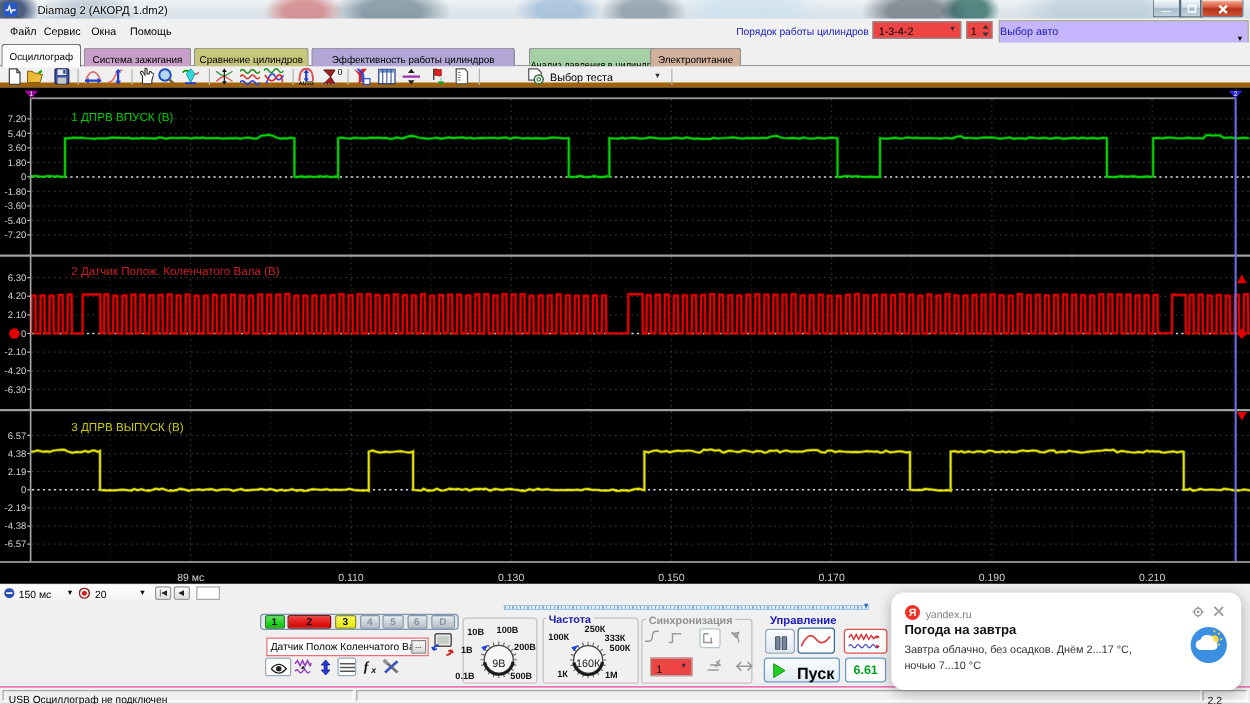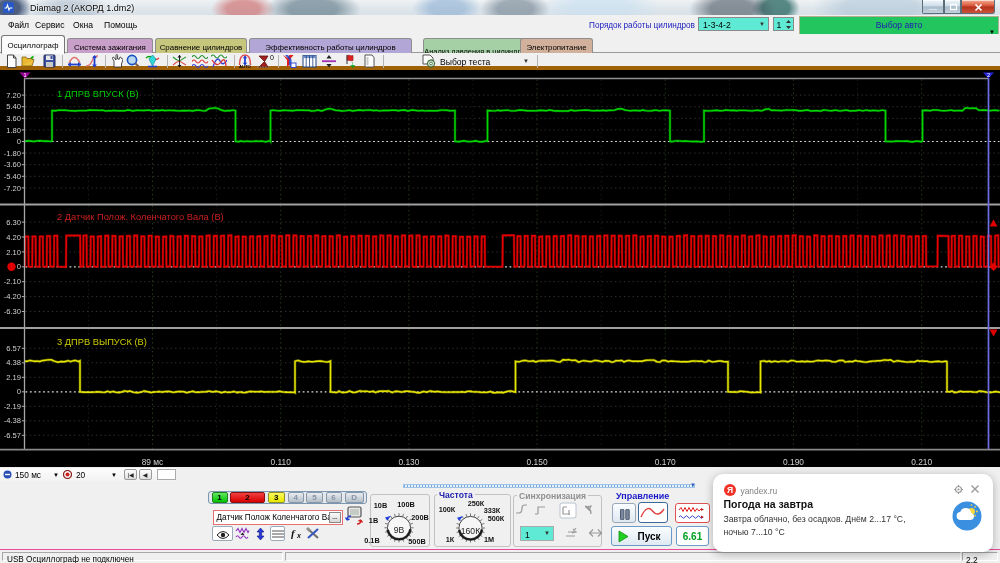--- a/index.html
+++ b/index.html
@@ -21,21 +21,21 @@
   linear-gradient(180deg,#eef2f5 0%,#e0e7ec 55%,#d8e1e8 100%)}
 #title .txt{left:30px;top:2.5px;font-size:9px;color:#000;text-shadow:0 0 3px rgba(255,255,255,.9),0 0 2px rgba(255,255,255,.7)}
 .wbtn{top:0;height:13.5px;border:1px solid #5c6d7a;border-top:none;position:absolute;box-shadow:inset 0 1px 0 rgba(255,255,255,.6)}
 .wbtn .ic{position:absolute;left:0;right:0;text-align:center;color:#fff}
 #bmin{left:922px;width:22px;border-radius:0 0 0 2px;background:linear-gradient(180deg,#eef6fb 0%,#cfdee9 45%,#a9bccb 52%,#c2d1dc 100%)}
 #bmax{left:944px;width:17px;background:linear-gradient(180deg,#eef6fb 0%,#cfdee9 45%,#a9bccb 52%,#c2d1dc 100%)}
 #bclose{left:961px;width:34px;border-radius:0 0 3px 0;background:linear-gradient(180deg,#f3ad94 0%,#dd5f43 40%,#b4331c 55%,#cc5438 100%)}
 
 #menubar{left:0;top:15px;width:1000px;height:19px;background:#f0f0f0}
 #menubar span.m{position:absolute;top:5px;font-size:8.6px}
-.combo{position:absolute;background:#5eead4;border:1px solid #8a8a8a;font-size:8.6px}
+.combo{position:absolute;background:#ef4444;border:1px solid #8a8a8a;font-size:8.6px}
 .combo .arr{position:absolute;right:3px;top:50%;transform:translateY(-50%);font-size:6px;color:#333}
 
 #tabs{left:0;top:34px;width:1000px;height:18.5px;background:#f0f0f0}
 #tabs::after{content:"";position:absolute;left:0;right:0;bottom:0;height:1px;background:#9a9a9a}
 .tab{position:absolute;top:3.5px;bottom:0;border:1px solid #8e8e8e;border-bottom:none;border-radius:3px 3px 0 0;text-align:center;font-size:7.9px;padding-top:4px;z-index:1;white-space:nowrap;overflow:hidden}
 .tab.act{top:1px;background:#fbfbfb;z-index:3;border-color:#777;padding-top:5px;border-bottom:1px solid #fbfbfb;bottom:-1px}
 
 #toolbar{left:0;top:52.5px;width:1000px;height:17.5px;background:#f0f0f0;border-bottom:4px solid #a16207}
 #toolbar svg{position:absolute;top:1.5px}
 .tsep{position:absolute;top:2px;height:13px;width:1px;background:#b4b4b4}
@@ -85,21 +85,21 @@
  <span class="m abs" style="left:8px">Файл</span>
  <span class="m abs" style="left:35px">Сервис</span>
  <span class="m abs" style="left:73px">Окна</span>
  <span class="m abs" style="left:104px">Помощь</span>
  <span class="m abs" style="left:589px;color:#2020c0;font-size:8.2px;top:5.5px">Порядок работы цилиндров</span>
  <div class="combo" style="left:698px;top:1.5px;width:71px;height:14.5px;padding:2px 0 0 4px">1-3-4-2<span class="arr">▼</span></div>
  <div class="combo" style="left:772.5px;top:1.5px;width:21px;height:14.5px;padding:2px 0 0 3px">1<svg style="position:absolute;right:1px;top:1px" width="7" height="11" viewBox="0 0 7 11">
         <path d="M3.5 1L6 4H1z" fill="#333"></path>
         <path d="M3.5 10L1 7h5z" fill="#333"></path>
       </svg></div>
- <div class="combo" style="left:799px;top:1px;width:200px;height:32px;background:#22c55e;border-color:#b0b090;text-align:center;padding-top:2.5px;color:#2020b0">Выбор авто<span class="arr" style="color:#000">▼</span></div>
+ <div class="combo" style="left:799px;top:1px;width:200px;height:32px;background:#c4b5fd;border-color:#b0b090;text-align:left;padding-top:2.5px;color:#2020b0">Выбор авто<span class="arr" style="color:#000">▼</span></div>
 </div>
 
 <div id="tabs" class="abs">
  <div class="tab act" style="left:1px;width:64px">Осциллограф</div>
  <div class="tab" style="left:67px;width:86px;background:#c89fc8">Система зажигания</div>
  <div class="tab" style="left:155px;width:92px;background:#c6c67d">Сравнение цилиндров</div>
  <div class="tab" style="left:249px;width:163px;background:#b1a6d6">Эффективность работы цилиндров</div>
  <div class="tab" style="left:423px;width:104px;background:#a5d0a5;font-size:7.4px;padding-top:8px">Анализ давления в цилиндре</div>
  <div class="tab" style="left:520px;width:73px;background:#d2b19c">Электропитание</div>
 </div>
@@ -536,21 +536,21 @@
       </svg></div>
  <div class="mbtn" style="left:674.5px;top:21.5px;width:35px;height:20.5px;background:#fff;border:1.4px solid #e05050"><svg width="32" height="19" viewBox="0 0 32 19">
         <path d="M3 6l2-2.5 2 4 2-4 2 4 2-4 2 4 2-4 2 4 2-3 2 2.5 2-2" fill="none" stroke="#e02020" stroke-width="1"></path>
         <path d="M3 13q1.5-2.5 3 0t3 0 3 0 3 0 3 0 3 0 3 0 3 0" fill="none" stroke="#4040d0" stroke-width="1"></path>
         <path d="M25 4l3 1.5-3 1.5zM25 11.5l3 1.5-3 1.5z" fill="#c02020"></path>
       </svg></div>
  <div class="mbtn" style="left:610.5px;top:45px;width:61px;height:19.5px;border-color:#6a9ac8">
    <svg style="position:absolute;left:5px;top:3px" width="13" height="13" viewBox="0 0 13 13">
         <path d="M2 1l9 5.5L2 12z" fill="#20d020" stroke="#109010" stroke-width=".8"></path>
       </svg>
-   <span style="position:absolute;left:26px;top:4px;font-weight:bold;font-size:10px">Пуск</span>
+   <span style="position:absolute;left:26px;top:4px;font-weight:bold;font-size:13px">Пуск</span>
     </div>
  <div class="mbtn" style="left:676px;top:45px;width:33px;height:19.5px;background:#fff;border-color:#6a9ac8;text-align:center"><span style="position:relative;top:3.5px;font-weight:bold;font-size:10px;color:#00a020">6.61</span></div>
 </div>
 
 <div id="status" class="abs">
  <div class="cell" style="left:2px;width:281px">
       <span class="abs" style="left:4px;top:2px;font-size:8.2px">USB Осциллограф не подключен</span>
     </div>
  <div class="cell" style="left:285px;width:676px"></div>
  <div class="cell" style="left:962px;width:36px">

